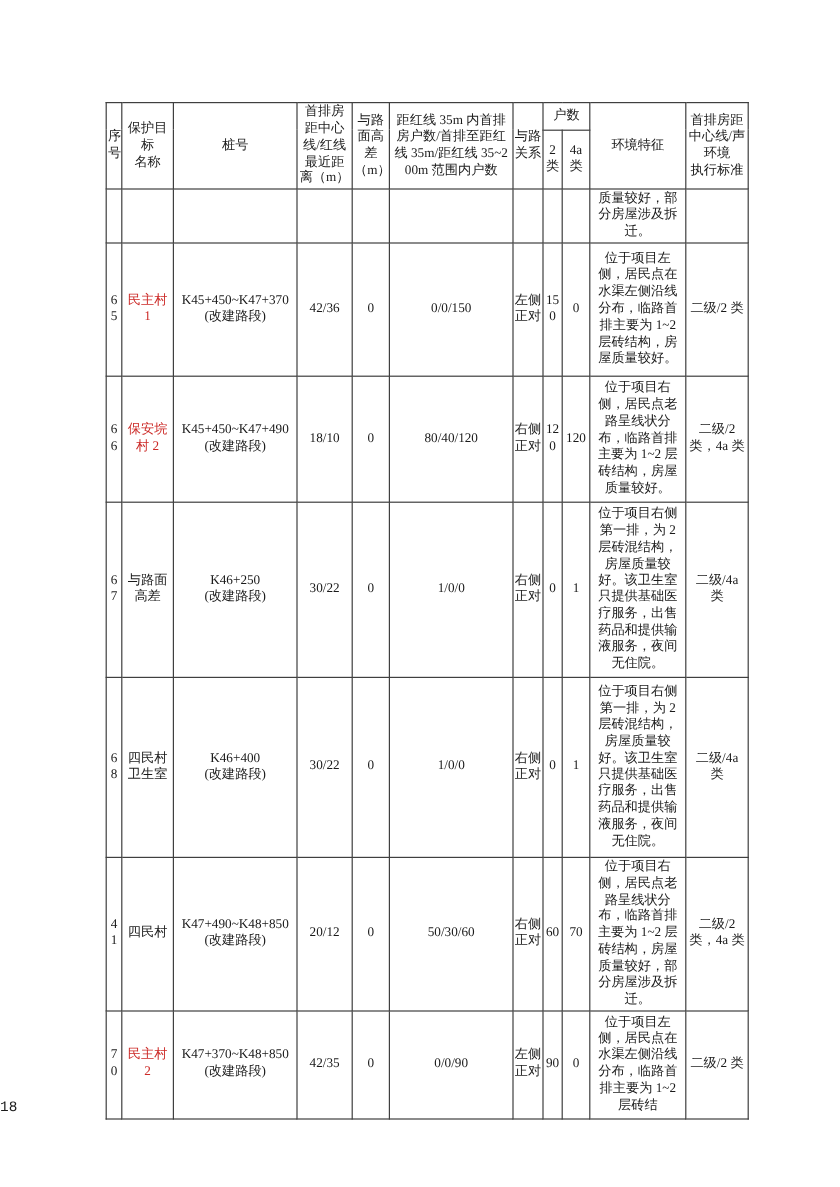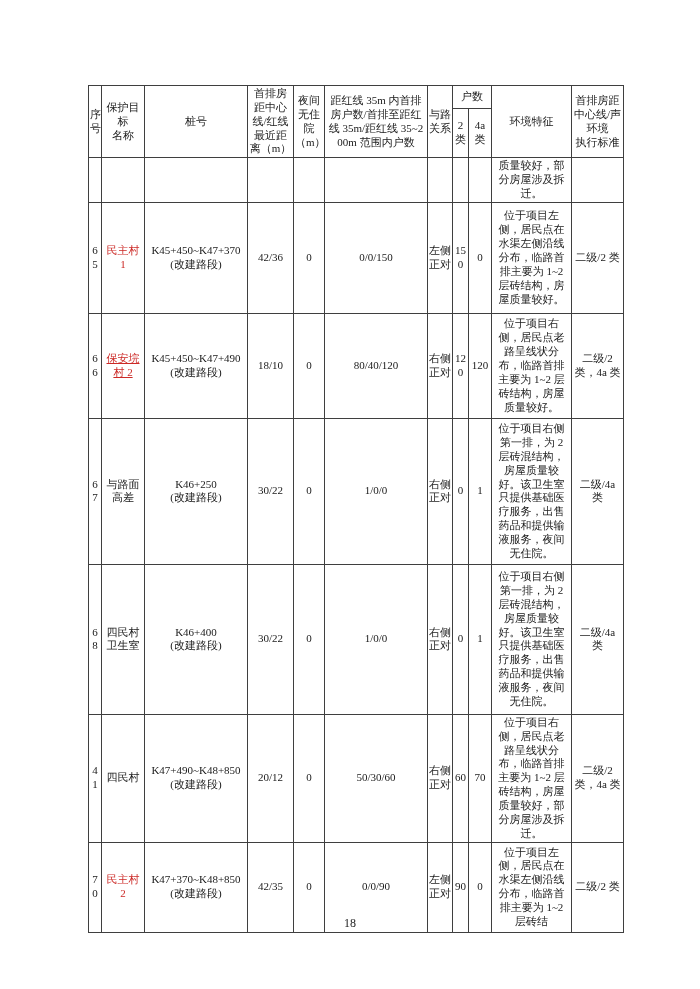--- a/index.html
+++ b/index.html
@@ -31,21 +31,21 @@
   tbody tr:nth-child(1) { height:36px; }
   tbody tr:nth-child(2) { height:111px; }
   tbody tr:nth-child(3) { height:105px; }
   tbody tr:nth-child(4) { height:146px; }
   tbody tr:nth-child(5) { height:150px; }
   tbody tr:nth-child(6) { height:122px; }
   tbody tr:nth-child(7) { height:90px; }
 
   .page-number {
     position:absolute; top:916px; left:0; width:700px;
-    text-align:center; font-size:12px; color:#1a1a1a;
+    font-size:12px; color:#1a1a1a;font-family:Liberation Mono, monospace;
   }
 </style>
 </head>
 <body>
 
 <div class="page">
 
   <table class="targets">
     <colgroup>
       <col style="width:13px">
@@ -60,21 +60,21 @@
       <col style="width:80px">
         <col style="width:52px">
     </colgroup>
     <thead>
       <tr>
         <th rowspan="2">序号</th>
         <th rowspan="2">保护目标
 名称</th>
         <th rowspan="2">桩号</th>
         <th rowspan="2">首排房距中心线/红线最近距离（m）</th>
-        <th rowspan="2">夜间无住院（m）</th>
+        <th rowspan="2">与路面高差（m）</th>
         <th rowspan="2">距红线 35m 内首排房户数/首排至距红线 35m/距红线 35~200m 范围内户数</th>
         <th rowspan="2">与路关系</th>
         <th colspan="2">户数</th>
         <th rowspan="2">环境特征</th>
         <th rowspan="2">首排房距中心线/声
 环境
 执行标准</th>
       </tr>
       <tr>
         <th>2 类</th>
@@ -104,21 +104,21 @@
     <td>0</td>
     <td>0/0/150</td>
     <td>左侧正对</td>
     <td>150</td>
     <td>0</td>
     <td class="env-cell">位于项目左侧，居民点在水渠左侧沿线分布，临路首排主要为 1~2 层砖结构，房屋质量较好。</td>
     <td>二级/2 类</td>
   </tr>
         <tr>
     <td>66</td>
-    <td style="color: rgb(204, 42, 39); text-decoration: underline;">保安垸村 2</td>
+    <td style="color: rgb(204, 42, 39);">保安垸村 2</td>
     <td class="prewrap">K45+450~K47+490
 (改建路段)</td>
     <td>18/10</td>
     <td>0</td>
     <td>80/40/120</td>
     <td>右侧正对</td>
     <td>120</td>
     <td>120</td>
     <td class="env-cell">位于项目右侧，居民点老路呈线状分布，临路首排主要为 1~2 层砖结构，房屋质量较好。</td>
     <td>二级/2 类，4a 类</td>

